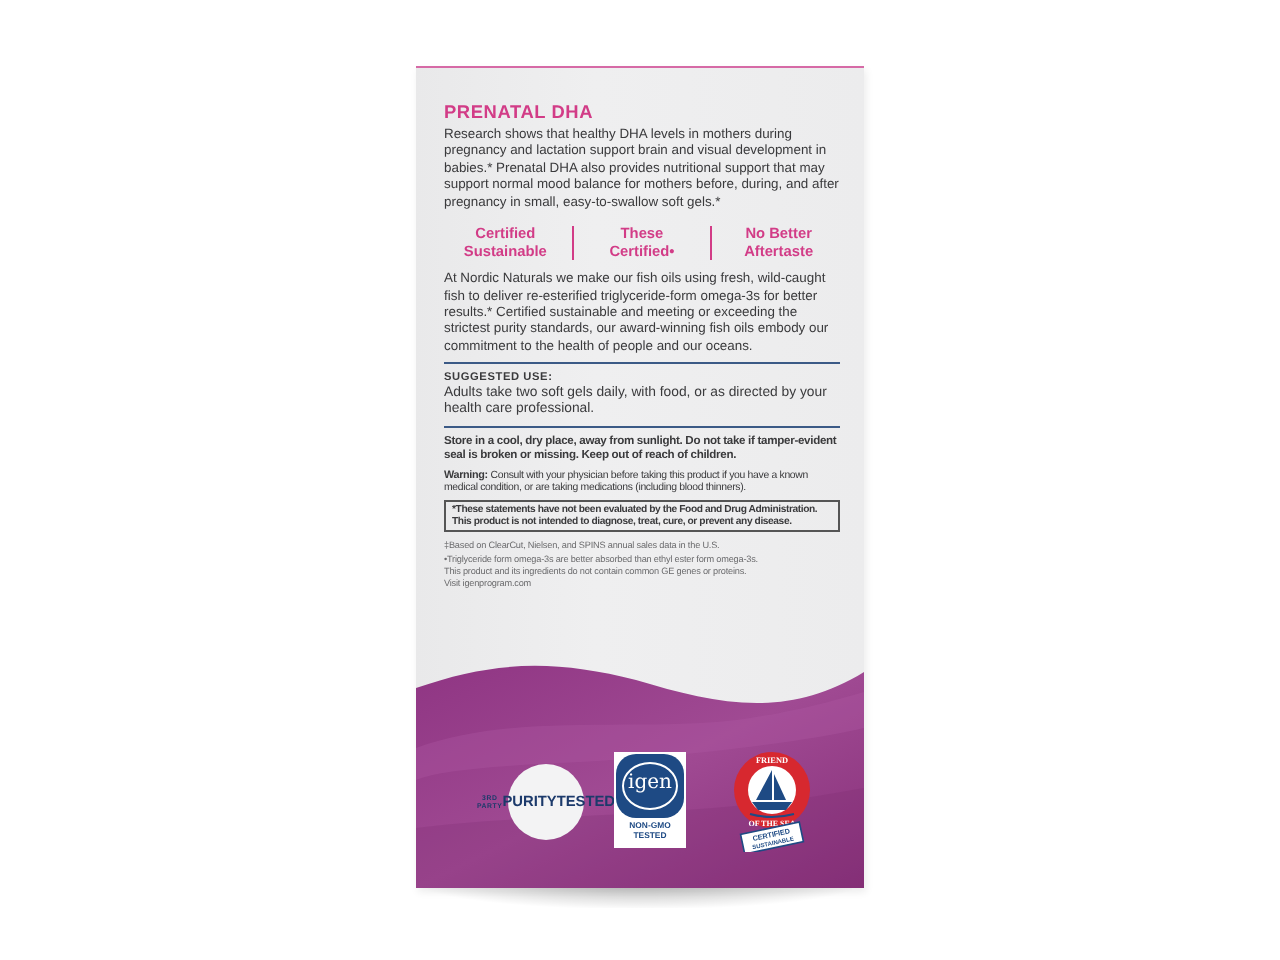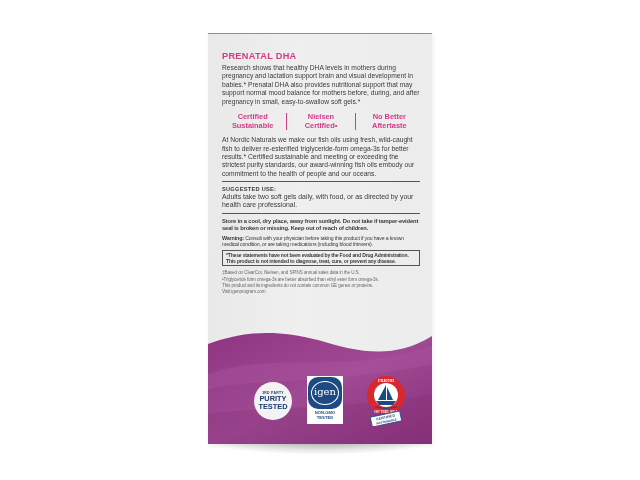--- a/index.html
+++ b/index.html
@@ -28,21 +28,21 @@
   .h-small { font-size: 5.6px; font-weight: bold; letter-spacing: 0.3px; line-height: 7px; }
   .bold-small { font-size: 5.8px; font-weight: bold; line-height: 7px; font-family: "Liberation Sans", sans-serif; letter-spacing: -0.15px; }
   .warn { font-size: 5.2px; line-height: 6.2px; margin-top: 3px; letter-spacing: -0.15px; }
   .warn b { font-size: 5.4px; }
   .fda { border: 1px solid #555; padding: 1px 3px; margin: 3px 0 4px; font-size: 5.1px; line-height: 6.2px; font-weight: bold; letter-spacing: -0.2px; }
   .fine { font-size: 4.6px; line-height: 6.4px; color: #6a6a6c; letter-spacing: -0.1px; }
   .wave { position: absolute; left: 0; top: 0; }
   .badge-purity {
     position: absolute; left: 46px; top: 348px; width: 38px; height: 38px; border-radius: 50%;
     background: #f3f3f4; text-align: center; color: #1c3a6b; font-weight: bold;
-    display: flex; flex-direction: column; align-items: center; justify-content: center;
+    display: flex; flex-direction: row; align-items: center; justify-content: center;
   }
   .badge-purity .s1 { font-size: 3.4px; letter-spacing: 0.3px; line-height: 4px; }
   .badge-purity .s2 { font-size: 7.4px; line-height: 7.6px; }
   .badge-igen {
     position: absolute; left: 99px; top: 342px; width: 36px; height: 48px;
     background: #ffffff; padding: 1px; box-sizing: border-box;
   }
   .badge-igen .inner { width: 100%; height: 32px; background: #1e4a84; display: flex; align-items: center; justify-content: center; border-radius: 10px; }
   .badge-igen .logo { width: 26px; height: 22px; border: 1px solid #fff; border-radius: 50%; color: #fff; font-family: "DejaVu Serif", serif; font-size: 10px; line-height: 20px; text-align: center; }
   .badge-igen .cap { text-align: center; color: #1e4a84; font-size: 4.2px; font-weight: bold; line-height: 5px; margin-top: 1px; }
@@ -58,21 +58,21 @@
     <div class="title">PRENATAL DHA</div>
     <div class="p">Research shows that healthy DHA levels in mothers during pregnancy and lactation support brain and visual development in babies.* Prenatal DHA also provides nutritional support that may support normal mood balance for mothers before, during, and after pregnancy in small, easy-to-swallow soft gels.*</div>
 
     <div class="features">
       <div class="feat">
         <div>Certified</div>
         <div>Sustainable</div>
       </div>
       <div class="vsep"></div>
       <div class="feat">
-        <div>Nielsen</div>
+        <div>These</div>
         <div>Certified•</div>
       </div>
       <div class="vsep"></div>
       <div class="feat">
         <div>No Better</div>
         <div>Aftertaste</div>
       </div>
     </div>
 
     <div class="p">At Nordic Naturals we make our fish oils using fresh, wild-caught fish to deliver re-esterified triglyceride-form omega-3s for better results.* Certified sustainable and meeting or exceeding the strictest purity standards, our award-winning fish oils embody our commitment to the health of people and our oceans.</div>

